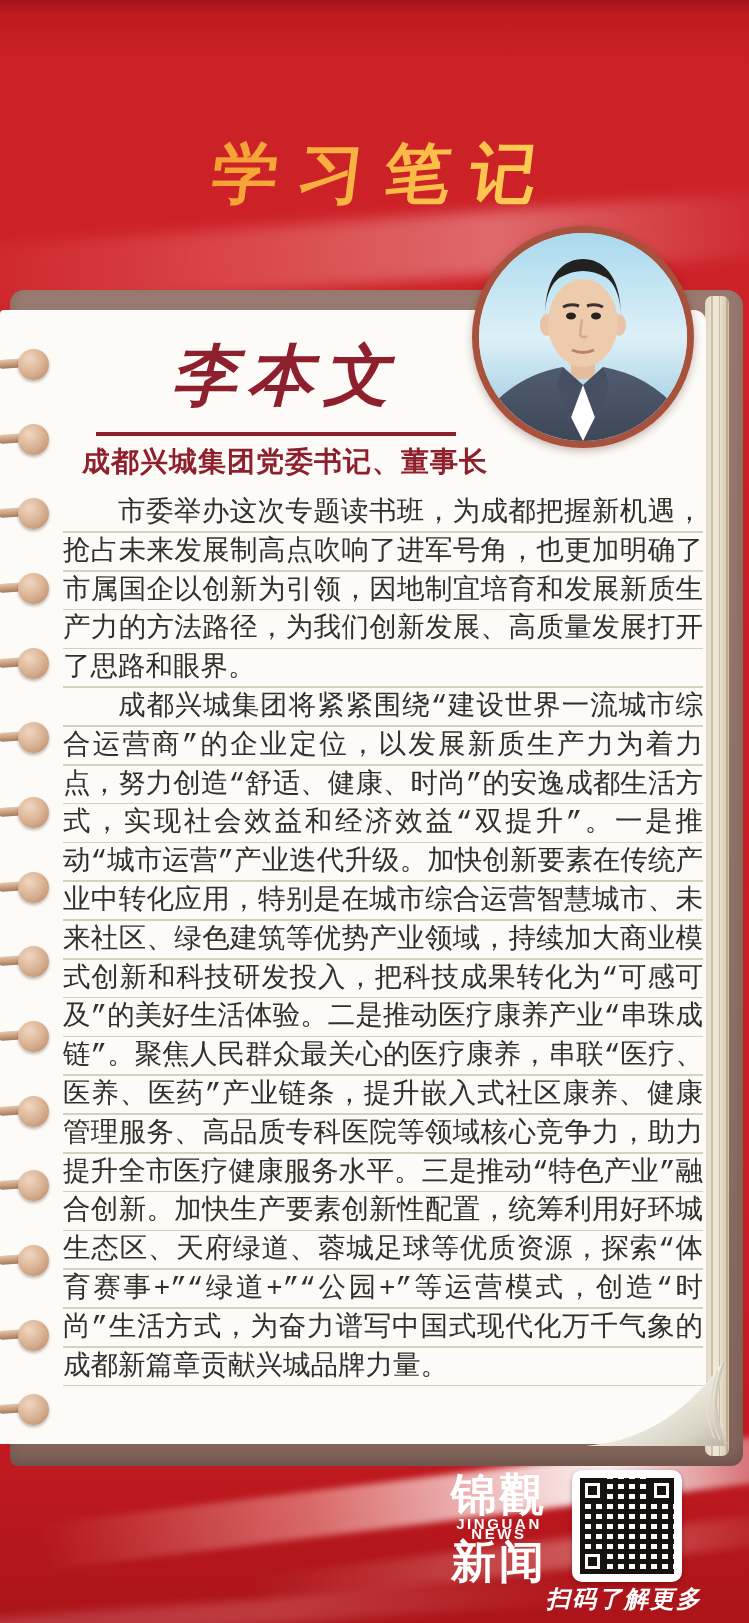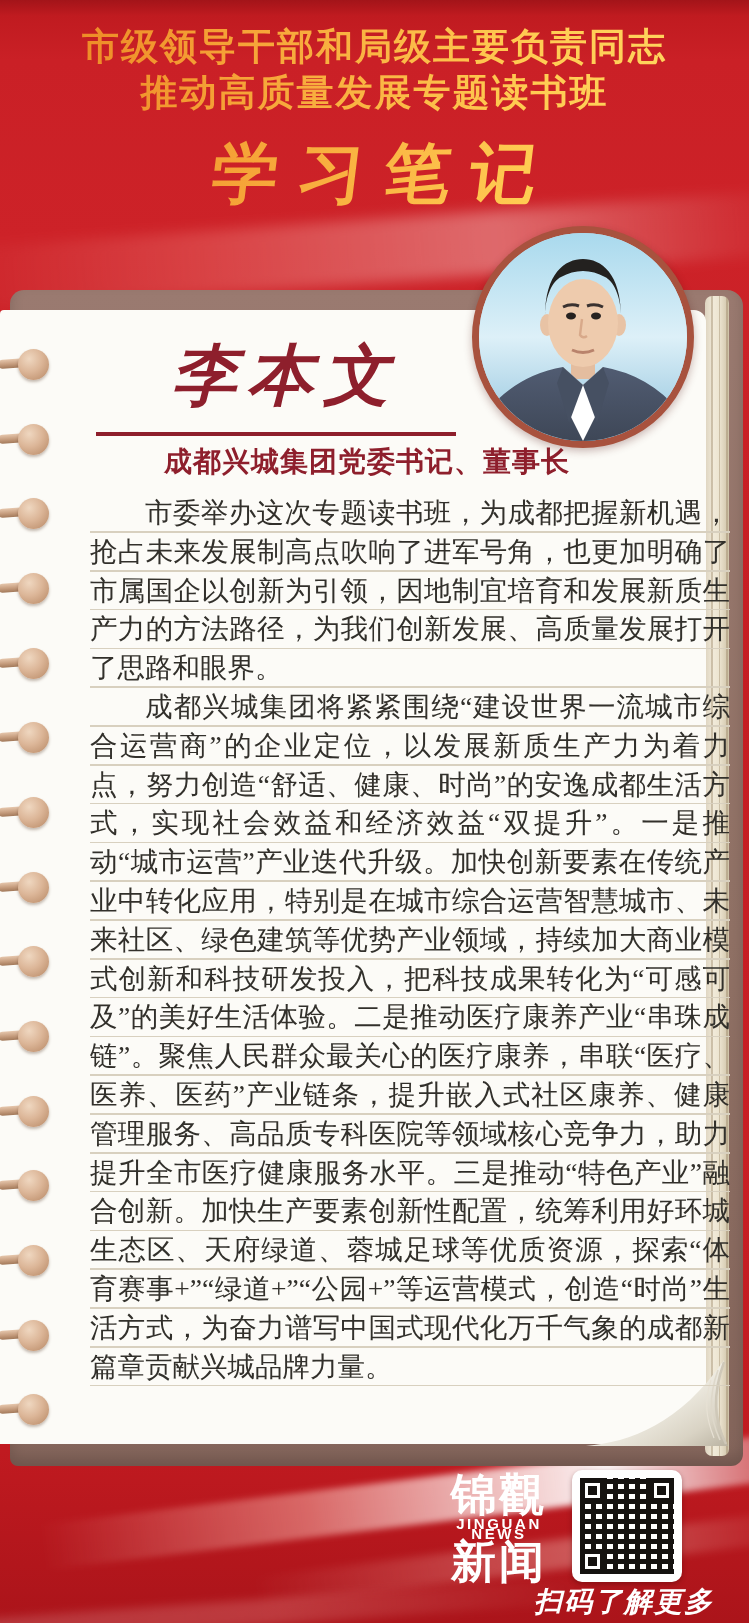--- a/index.html
+++ b/index.html
@@ -52,34 +52,34 @@
     background:linear-gradient(180deg,#e6c7ad 0%,#c69d7e 55%,#a37a5b 100%); }
   .ring .coil { position:absolute; left:18px; top:1px; width:31px; height:31px; border-radius:50%;
     background:radial-gradient(circle at 36% 32%,#efd7c0 0%,#dcb698 45%,#c79c7b 75%,#a57c5d 100%);
     box-shadow:0 2px 3px rgba(90,60,40,.35); }
 
   
   .person-name { position:absolute; left:0; top:332px; width:570px; text-align:center; z-index:4;
     font-family:"Liberation Serif","DejaVu Serif",serif; font-weight:900; font-size:66px; line-height:88px;
     letter-spacing:10px; color:#8e1f2c;font-style:italic; }
   .name-underline { position:absolute; left:96px; top:432px; width:360px; height:4px; background:#8e1f2c; z-index:4; }
-  .person-title { position:absolute; left:0; top:445px; width:570px; text-align:right; z-index:4;
+  .person-title { position:absolute; left:0; top:445px; width:570px; text-align:center; z-index:4;
     font-weight:800; font-size:28px; line-height:34px; letter-spacing:1px; color:#8e1f2c; }
 
   
   .portrait { position:absolute; left:472px; top:226px; width:222px; height:222px; border-radius:50%;
     border:7px solid #a8523e; overflow:hidden; z-index:7; background:#bfe0ef;
     box-shadow:0 3px 8px rgba(80,20,15,.3); }
   .portrait svg { display:block; width:100%; height:100%; }
 
   
   .article { position:absolute; left:63px; top:494px; width:640px; height:896px; z-index:5;
-    font-family:Liberation Serif, serif; font-size:27.5px; line-height:38.8px;
+    font-family:Liberation Mono, monospace; font-size:27.5px; line-height:38.8px;
     color:#32302b; text-align:justify;
-    background:repeating-linear-gradient(180deg,transparent 0 37.2px,#d8d0bf 37.2px 38.8px);margin-left:27px; }
+    background:repeating-linear-gradient(180deg,transparent 0 37.2px,#d8d0bf 37.2px 38.8px); }
   .article p { text-indent:2em; margin:0; }
 
   .page-curl { position:absolute; right:-24px; bottom:-4px; width:150px; height:98px; z-index:6; }
 
   
   .news-logo { position:absolute; left:449px; top:1472px; width:100px; text-align:center; z-index:4;
     color:#ffffff; font-weight:900; font-family:"Liberation Serif","DejaVu Serif",serif; }
   .news-logo .row-cn { font-size:45px; line-height:47px; letter-spacing:3px;text-align:center; }
   .news-logo .row-en { font-size:15px; line-height:10px; letter-spacing:2.6px; font-family:"Liberation Sans",sans-serif; font-weight:700; }
 
@@ -88,37 +88,33 @@
   .qr-pattern { position:relative; width:100%; height:100%; overflow:hidden; background:
       repeating-linear-gradient(0deg,#151210 0 5px,transparent 5px 10px),
       repeating-linear-gradient(90deg,#151210 0 5px,#ffffff 5px 11px); }
   .qr-finder { position:absolute; width:25px; height:25px; border:5px solid #151210; background:#fff; }
   .qr-finder::after { content:""; position:absolute; left:3px; top:3px; width:9px; height:9px; background:#151210; }
   .qr-finder.tl { left:0; top:0; }
   .qr-finder.tr { right:0; top:0; }
   .qr-finder.bl { left:0; bottom:0; }
 
   .scan-label { position:absolute; left:534px; top:1583px; width:180px; text-align:center; z-index:4;
-    color:#ffffff; font-size:28px; letter-spacing:2px; font-weight:600;
+    color:#ffffff; font-size:24px; letter-spacing:2px; font-weight:600;
     font-family:"Liberation Serif","DejaVu Serif",serif; font-style:italic; }
 </style>
 </head>
 <body>
 
 <div class="poster">
 
   <div class="streak streak-header"></div>
   <div class="streak streak-f1"></div>
   <div class="streak streak-f2"></div>
   <div class="streak streak-f3"></div>
 
-  <div class="program-title">
-    <div class="gold-text">市级领导干部和局级主要负责同志</div>
-    <div class="gold-text">推动高质量发展专题读书班</div>
-  </div>
   <div class="calligraphy gold-text">学习笔记</div>
 
   <div class="cover">
     <div class="page-stack"></div>
   </div>
 
   <div class="page">
     <svg class="page-curl" viewBox="0 0 150 98">
       <defs>
         <linearGradient id="curlGrad" x1="0" y1="0" x2="1" y2="1">

